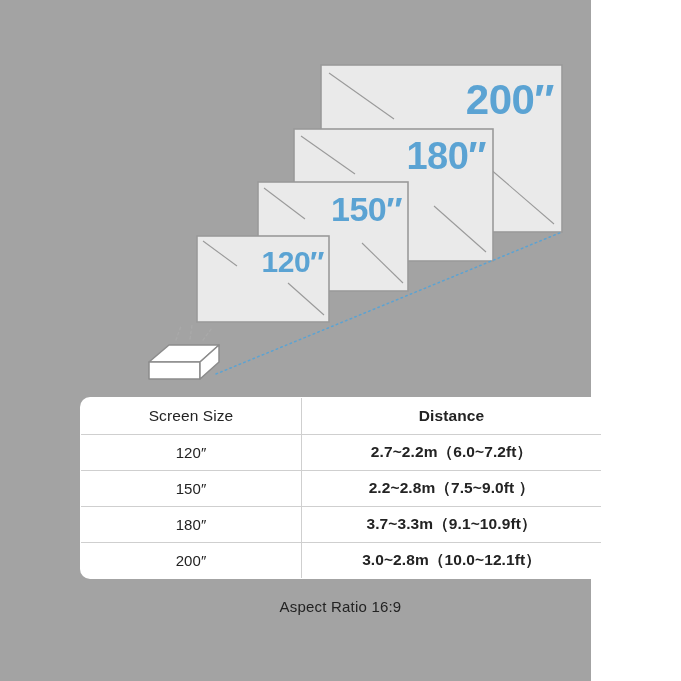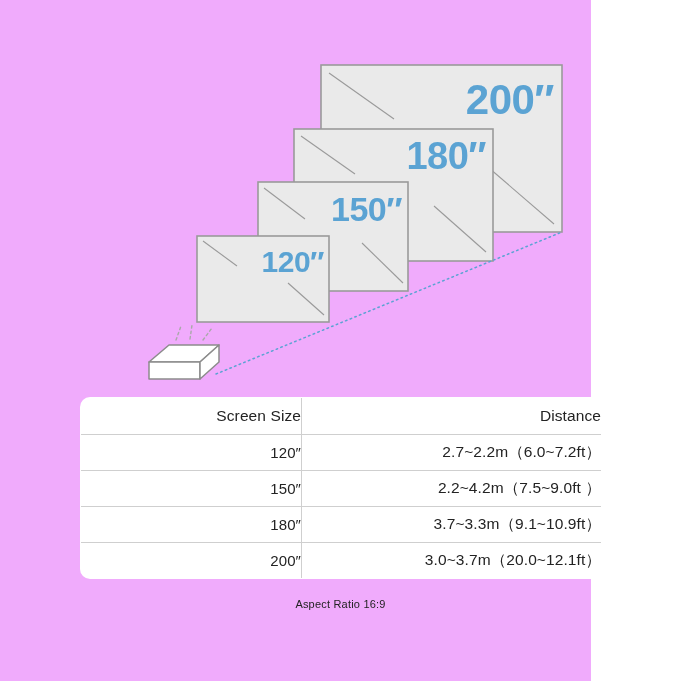--- a/index.html
+++ b/index.html
@@ -13,21 +13,21 @@
     font-family: "Liberation Sans", sans-serif;
     color: #2b2b2b;
     overflow: hidden;
     position: relative;
   }
 
   #page {
     position: relative;
     width: 591px;
     height: 681px;
-    background: #f0abfc;
+    background: #a3a3a3;
   }
 
   
   .diagram {
     position: absolute;
     left: 0;
     top: 0;
     width: 681px;
     height: 392px;
   }
@@ -58,28 +58,28 @@
     border-radius: 10px;
     overflow: hidden;
   }
   table.spec col.c1 { width: 221px; }
   table.spec col.c2 { width: 300px; }
 
   table.spec th,
   table.spec td {
     border-right: 1px solid #cfcfcf;
     border-bottom: 1px solid #cfcfcf;
-    text-align: right;
+    text-align: center;
     vertical-align: middle;
     padding: 0;
     height: 35px;
     font-weight: 400;
   }
   table.spec th:last-child,
-  table.spec td:last-child { border-right: none; }
+  table.spec td:last-child { border-right: none; font-weight: bold; }
   table.spec tr:last-child td { border-bottom: none; }
 
   table.spec thead th {
     font-size: 15.5px;
     color: #232323;
     letter-spacing: .1px;
     height: 36px;
   }
   table.spec tbody td {
     font-size: 15px;
@@ -88,21 +88,21 @@
   }
   table.spec tbody td.size-cell { font-size: 15px; }
   table.spec tbody td.dist-cell { font-size: 15.5px; }
 
   .aspect-note {
     position: absolute;
     left: 0;
     top: 598px;
     width: 681px;
     text-align: center;
-    font-size: 11px;
+    font-size: 15px;
     color: #232323;
     letter-spacing: .2px;
   }
 </style>
 </head>
 <body>
 
 <div id="page">
 
   <div class="diagram">
@@ -170,29 +170,29 @@
           <th>Distance</th>
         </tr>
       </thead>
       <tbody>
         <tr>
           <td class="size-cell">120″</td>
           <td class="dist-cell">2.7~2.2m（6.0~7.2ft）</td>
         </tr>
         <tr>
           <td class="size-cell">150″</td>
-          <td class="dist-cell">2.2~4.2m（7.5~9.0ft ）</td>
+          <td class="dist-cell">2.2~2.8m（7.5~9.0ft ）</td>
         </tr>
         <tr>
           <td class="size-cell">180″</td>
           <td class="dist-cell">3.7~3.3m（9.1~10.9ft）</td>
         </tr>
         <tr>
           <td class="size-cell">200″</td>
-          <td class="dist-cell">3.0~3.7m（20.0~12.1ft）</td>
+          <td class="dist-cell">3.0~2.8m（10.0~12.1ft）</td>
         </tr>
       </tbody>
     </table>
   </div>
 
   <div class="aspect-note">Aspect Ratio 16:9</div>
 
 </div>
 
 </body></html>

